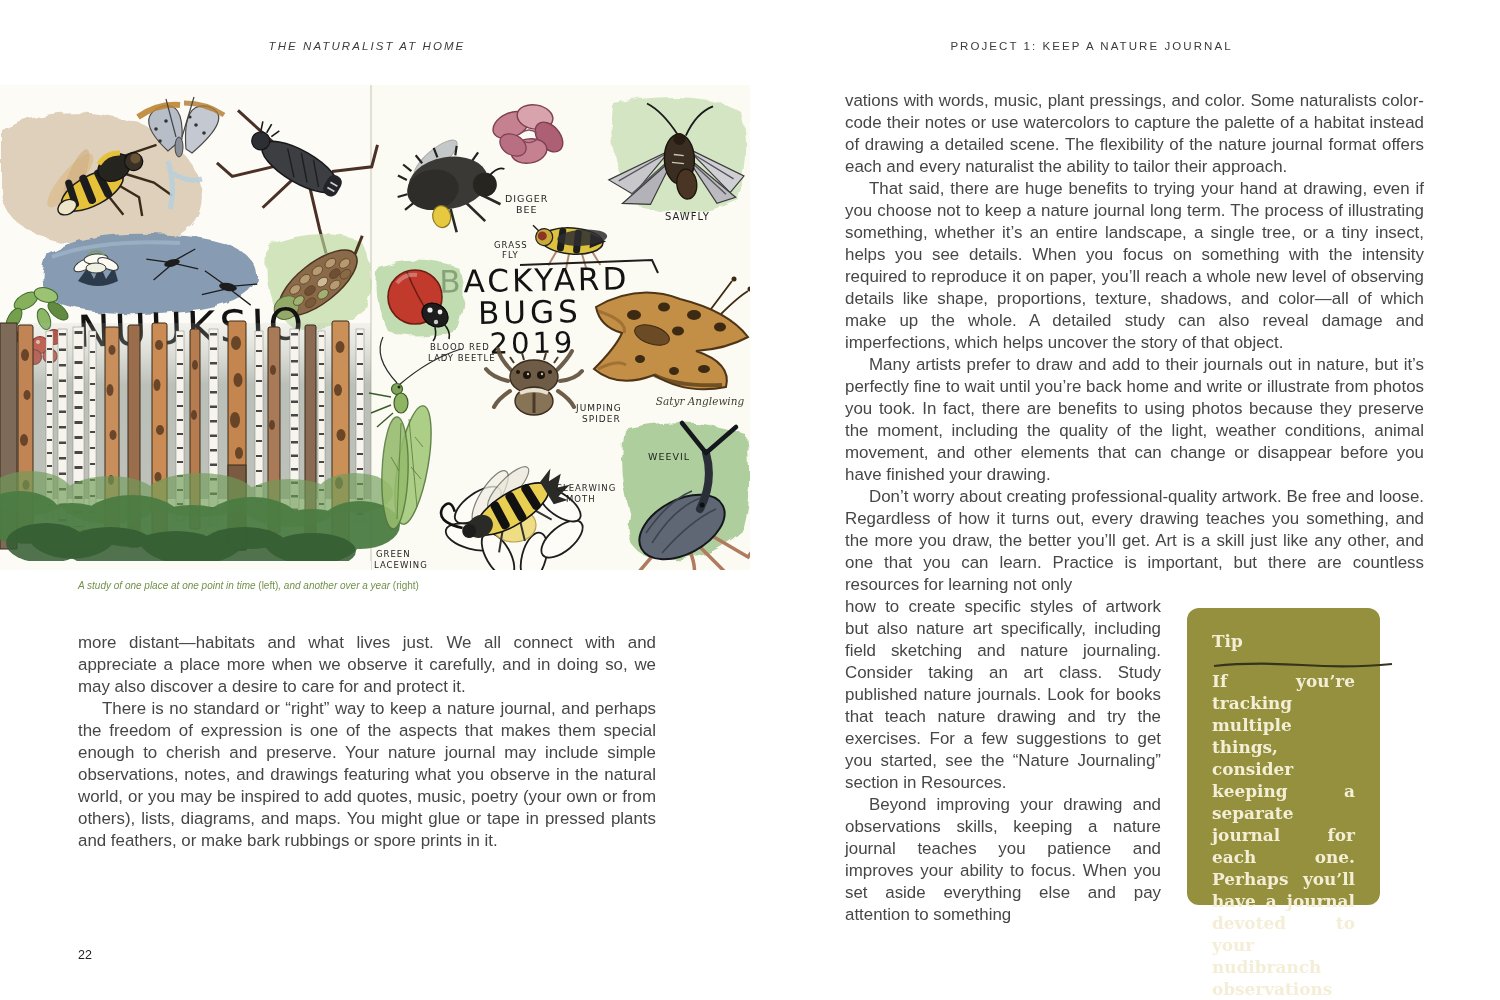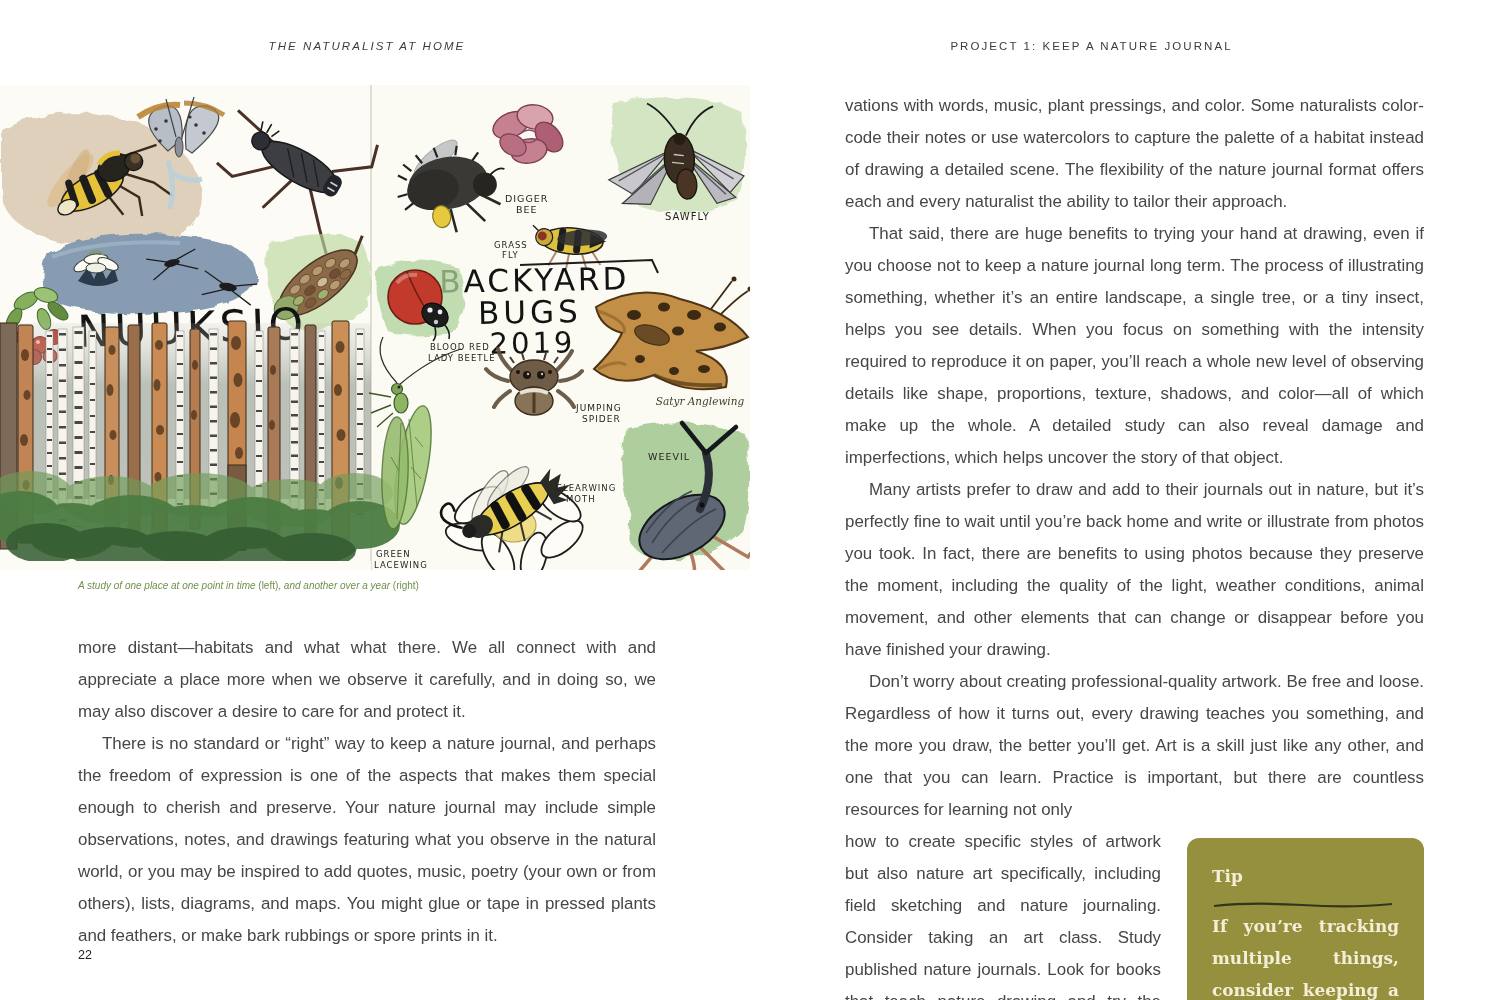--- a/index.html
+++ b/index.html
@@ -6,27 +6,27 @@
   .sheet{position:relative;width:1500px;height:1000px;background:#ffffff;overflow:hidden;
          font-family:"Liberation Sans",sans-serif;color:#464646;}
   .running-head{position:absolute;top:40px;font-size:11.5px;letter-spacing:.18em;
                 color:#3c3c3c;text-align:center;font-weight:500;}
   .rh-left{left:78px;width:578px;font-style:italic;}
   .rh-right{left:802px;width:579px;}
   .illustration{position:absolute;left:0;top:85px;width:750px;height:485px;text-align:right;}
   .caption{position:absolute;left:78px;top:580px;width:640px;font-size:10px;
            color:#71914c;}
   .caption .it{font-style:italic;}
-  .body-block p{margin:0;text-align:justify;font-size:16.9px;line-height:32px;}
+  .body-block p{margin:0;text-align:justify;font-size:16.9px;line-height:22px;}
   .body-block p.indent{text-indent:24px;}
   .left-body{position:absolute;left:78px;top:632px;width:578px;}
   .right-body{position:absolute;left:845px;top:90px;width:579px;}
   .split{display:flex;margin-top:0;}
   .narrow-col{width:316px;}
-  .tipbox{width:237px;margin-left:26px;margin-top:12px;background:#94903e;border-radius:12px;
+  .tipbox{width:193px;margin-left:26px;margin-top:12px;background:#94903e;border-radius:12px;
           padding:22px 25px 20px 25px;box-sizing:border-box;height:297px;}
   .tip-title{font-family:"DejaVu Serif","Liberation Serif",serif;font-weight:bold;
              font-size:27px;color:#f4eed6;margin:0;}
   .tip-underline{display:block;margin-top:8px;}
   .tip-body{font-family:"DejaVu Serif","Liberation Serif",serif;font-weight:bold;
             font-size:15.5px;line-height:24px;color:#f4eed6;margin:14px 0 0 0;}
   .folio{position:absolute;top:948px;font-size:12.5px;color:#222;}
   .folio-left{left:78px;width:578px;}
   .folio-right{left:845px;width:565px;}
   .hand{font-family:"DejaVu Sans",sans-serif;letter-spacing:1px;fill:#1f1f1f;}
@@ -423,21 +423,21 @@
       <path d="M706,368 L682,338 M706,368 L736,342" stroke="#14171c" stroke-width="4.5" fill="none" stroke-linecap="round"></path>
       <circle cx="702" cy="420" r="2.5" fill="#0d0f13"></circle>
     </g>
     <text x="648" y="375" font-size="9.5" class="hand">WEEVIL</text>
   </svg>
   </div>
 
   <div class="caption"><span class="it">A study of one place at one point in time</span><span> (left)</span><span class="it">, and another over a year</span><span> (right)</span></div>
 
   <div class="left-body body-block">
-    <p>more distant—habitats and what what there. We all connect with and appreciate a place more when we observe it carefully, and in doing so, we may also discover a desire to care for and protect it.</p>
+    <p>more distant—habitats and what lives just. We all connect with and appreciate a place more when we observe it carefully, and in doing so, we may also discover a desire to care for and protect it.</p>
     <p class="indent">There is no standard or “right” way to keep a nature journal, and perhaps the freedom of expression is one of the aspects that makes them special enough to cherish and preserve. Your nature journal may include simple observations, notes, and drawings featuring what you observe in the natural world, or you may be inspired to add quotes, music, poetry (your own or from others), lists, diagrams, and maps. You might glue or tape in pressed plants and feathers, or make bark rubbings or spore prints in it.</p>
   </div>
 
   <div class="right-body body-block">
     <p>vations with words, music, plant pressings, and color. Some naturalists color-code their notes or use watercolors to capture the palette of a habitat instead of drawing a detailed scene. The flexibility of the nature journal format offers each and every naturalist the ability to tailor their approach.</p>
     <p class="indent">That said, there are huge benefits to trying your hand at drawing, even if you choose not to keep a nature journal long term. The process of illustrating something, whether it’s an entire landscape, a single tree, or a tiny insect, helps you see details. When you focus on something with the intensity required to reproduce it on paper, you’ll reach a whole new level of observing details like shape, proportions, texture, shadows, and color—all of which make up the whole. A detailed study can also reveal damage and imperfections, which helps uncover the story of that object.</p>
     <p class="indent">Many artists prefer to draw and add to their journals out in nature, but it’s perfectly fine to wait until you’re back home and write or illustrate from photos you took. In fact, there are benefits to using photos because they preserve the moment, including the quality of the light, weather conditions, animal movement, and other elements that can change or disappear before you have finished your drawing.</p>
     <p class="indent">Don’t worry about creating professional-quality artwork. Be free and loose. Regardless of how it turns out, every drawing teaches you something, and the more you draw, the better you’ll get. Art is a skill just like any other, and one that you can learn. Practice is important, but there are countless resources for learning not only</p>
     <div class="split">
       <div class="narrow-col">

